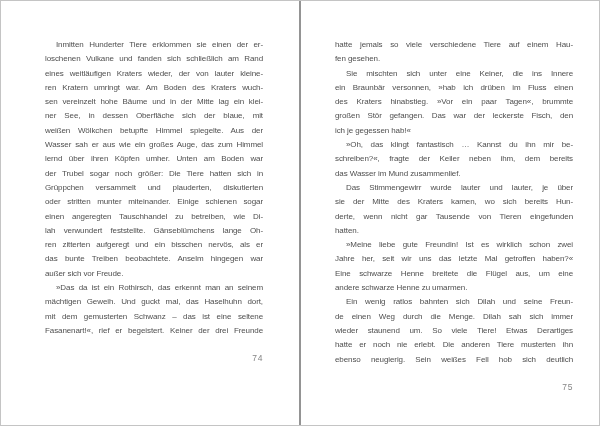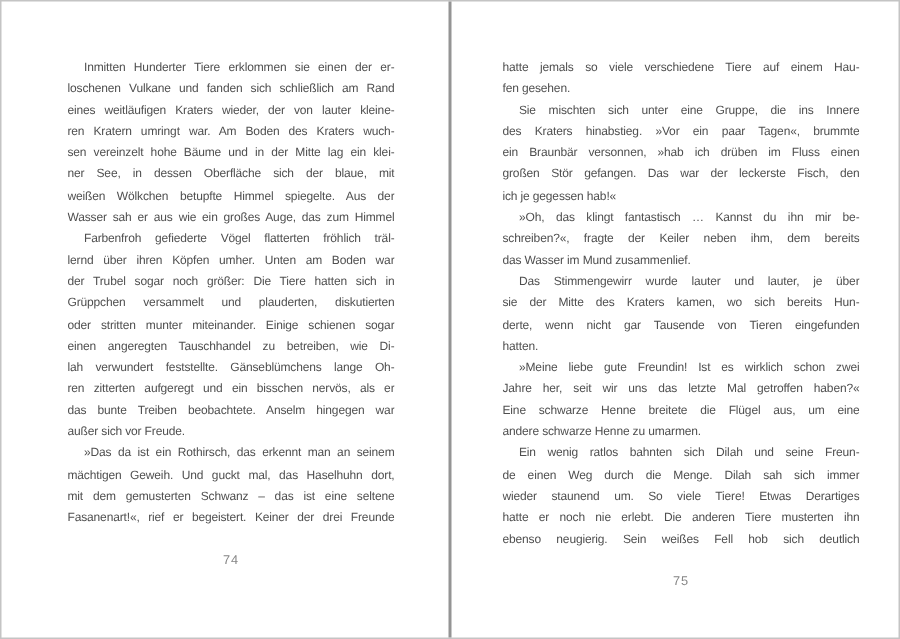--- a/index.html
+++ b/index.html
@@ -41,21 +41,21 @@
     overflow:hidden;
     text-align:justify;
     text-align-last:justify;
     white-space:normal;
   }
   .line.end{text-align-last:left;}
   .line.ind{padding-left:11px;}
 
   .page-number{
     margin-top:15px;
-    text-align:center;
+    text-align:right;
     font-size:8.5px;
     letter-spacing:0.6px;
     color:var(--pagenum-color);
   }
 </style>
 </head>
 <body>
 
 <div class="spread">
 
@@ -63,21 +63,20 @@
     <div class="text-col">
       <div>
           <div class="line ind">Inmitten Hunderter Tiere erklommen sie einen der er-</div>
           <div class="line">loschenen Vulkane und fanden sich schließlich am Rand</div>
           <div class="line">eines weitläufigen Kraters wieder, der von lauter kleine-</div>
           <div class="line">ren Kratern umringt war. Am Boden des Kraters wuch-</div>
           <div class="line">sen vereinzelt hohe Bäume und in der Mitte lag ein klei-</div>
           <div class="line">ner See, in dessen Oberfläche sich der blaue, mit</div>
           <div class="line">weißen Wölkchen betupfte Himmel spiegelte. Aus der</div>
           <div class="line">Wasser sah er aus wie ein großes Auge, das zum Himmel</div>
-          <div class="line ind">Farbenfroh gefiederte Vögel flatterten fröhlich träl-</div>
           <div class="line">lernd über ihren Köpfen umher. Unten am Boden war</div>
           <div class="line">der Trubel sogar noch größer: Die Tiere hatten sich in</div>
           <div class="line">Grüppchen versammelt und plauderten, diskutierten</div>
           <div class="line">oder stritten munter miteinander. Einige schienen sogar</div>
           <div class="line">einen angeregten Tauschhandel zu betreiben, wie Di-</div>
           <div class="line">lah verwundert feststellte. Gänseblümchens lange Oh-</div>
           <div class="line">ren zitterten aufgeregt und ein bisschen nervös, als er</div>
           <div class="line">das bunte Treiben beobachtete. Anselm hingegen war</div>
           <div class="line end">außer sich vor Freude.</div>
           <div class="line ind">»Das da ist ein Rothirsch, das erkennt man an seinem</div>
@@ -89,23 +88,23 @@
     </div>
   </div>
 
   <div class="gutter"></div>
 
   <div class="page right">
     <div class="text-col">
       <div>
           <div class="line">hatte jemals so viele verschiedene Tiere auf einem Hau-</div>
           <div class="line end">fen gesehen.</div>
-          <div class="line ind">Sie mischten sich unter eine Gruppe, die ins Innere</div>
+          <div class="line ind">Sie mischten sich unter eine Keiner, die ins Innere</div>
+          <div class="line">ein Braunbär versonnen, »hab ich drüben im Fluss einen</div>
           <div class="line">des Kraters hinabstieg. »Vor ein paar Tagen«, brummte</div>
-          <div class="line">ein Braunbär versonnen, »hab ich drüben im Fluss einen</div>
           <div class="line">großen Stör gefangen. Das war der leckerste Fisch, den</div>
           <div class="line end">ich je gegessen hab!«</div>
           <div class="line ind">»Oh, das klingt fantastisch … Kannst du ihn mir be-</div>
           <div class="line">schreiben?«, fragte der Keiler neben ihm, dem bereits</div>
           <div class="line end">das Wasser im Mund zusammenlief.</div>
           <div class="line ind">Das Stimmengewirr wurde lauter und lauter, je über</div>
           <div class="line">sie der Mitte des Kraters kamen, wo sich bereits Hun-</div>
           <div class="line">derte, wenn nicht gar Tausende von Tieren eingefunden</div>
           <div class="line end">hatten.</div>
           <div class="line ind">»Meine liebe gute Freundin! Ist es wirklich schon zwei</div>

